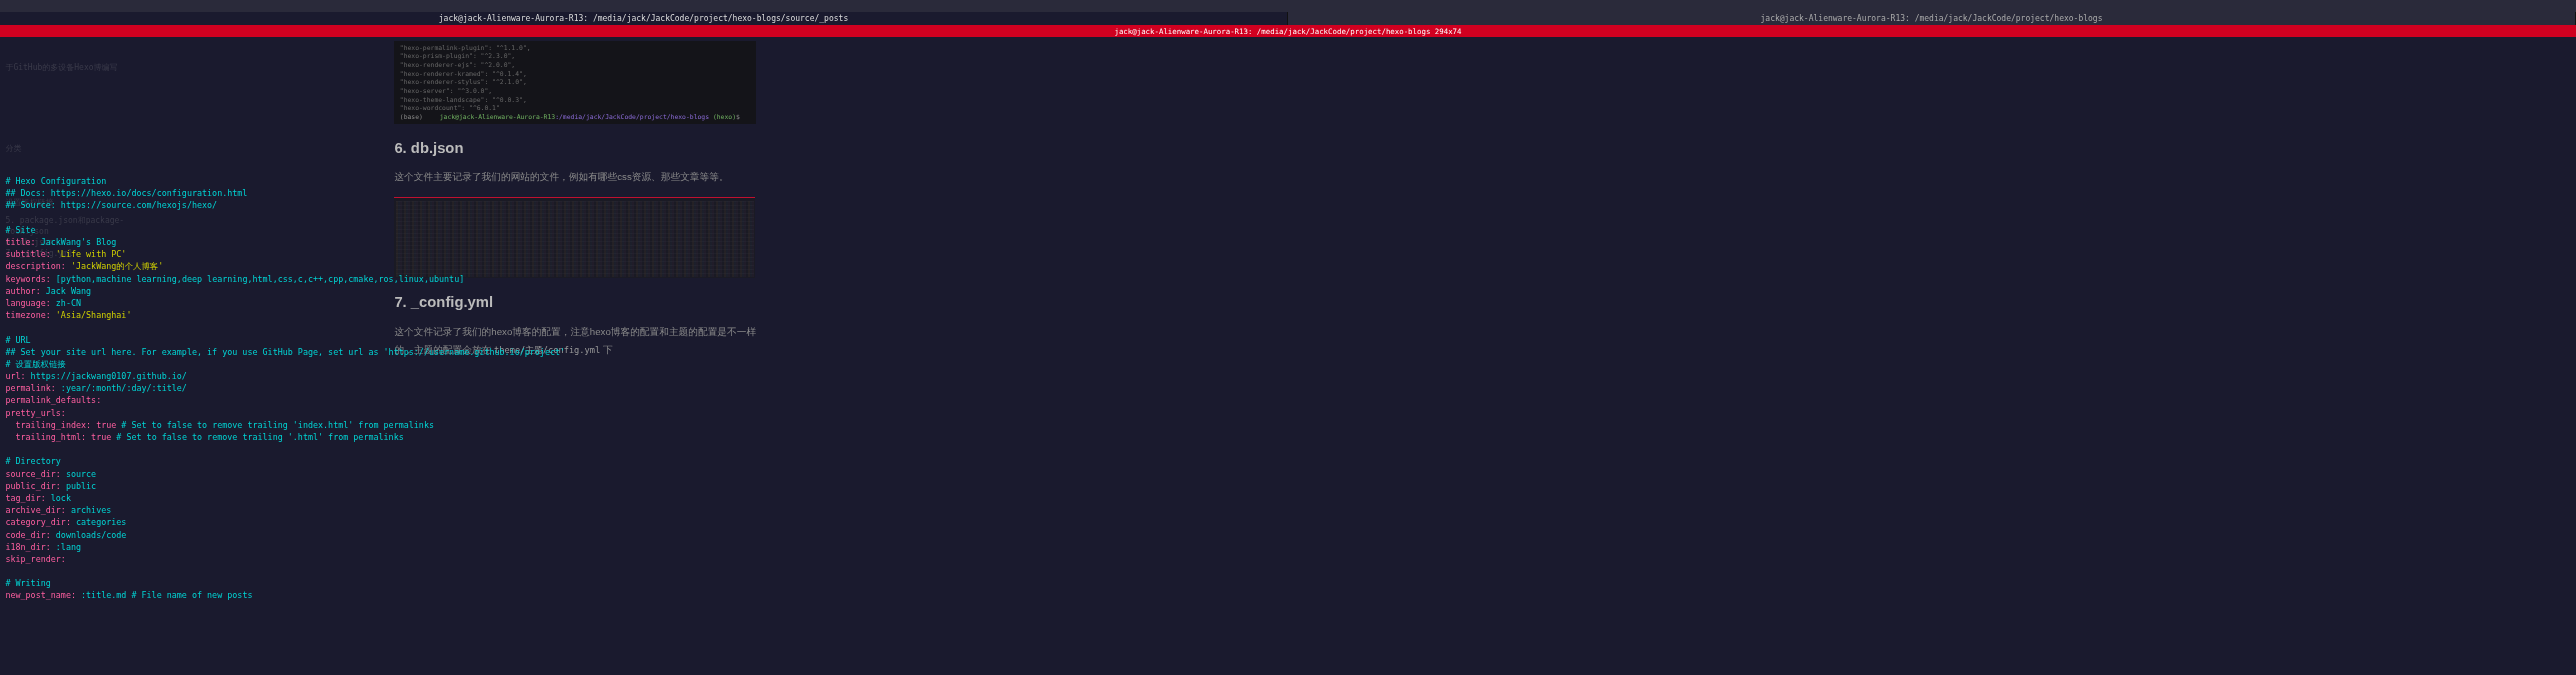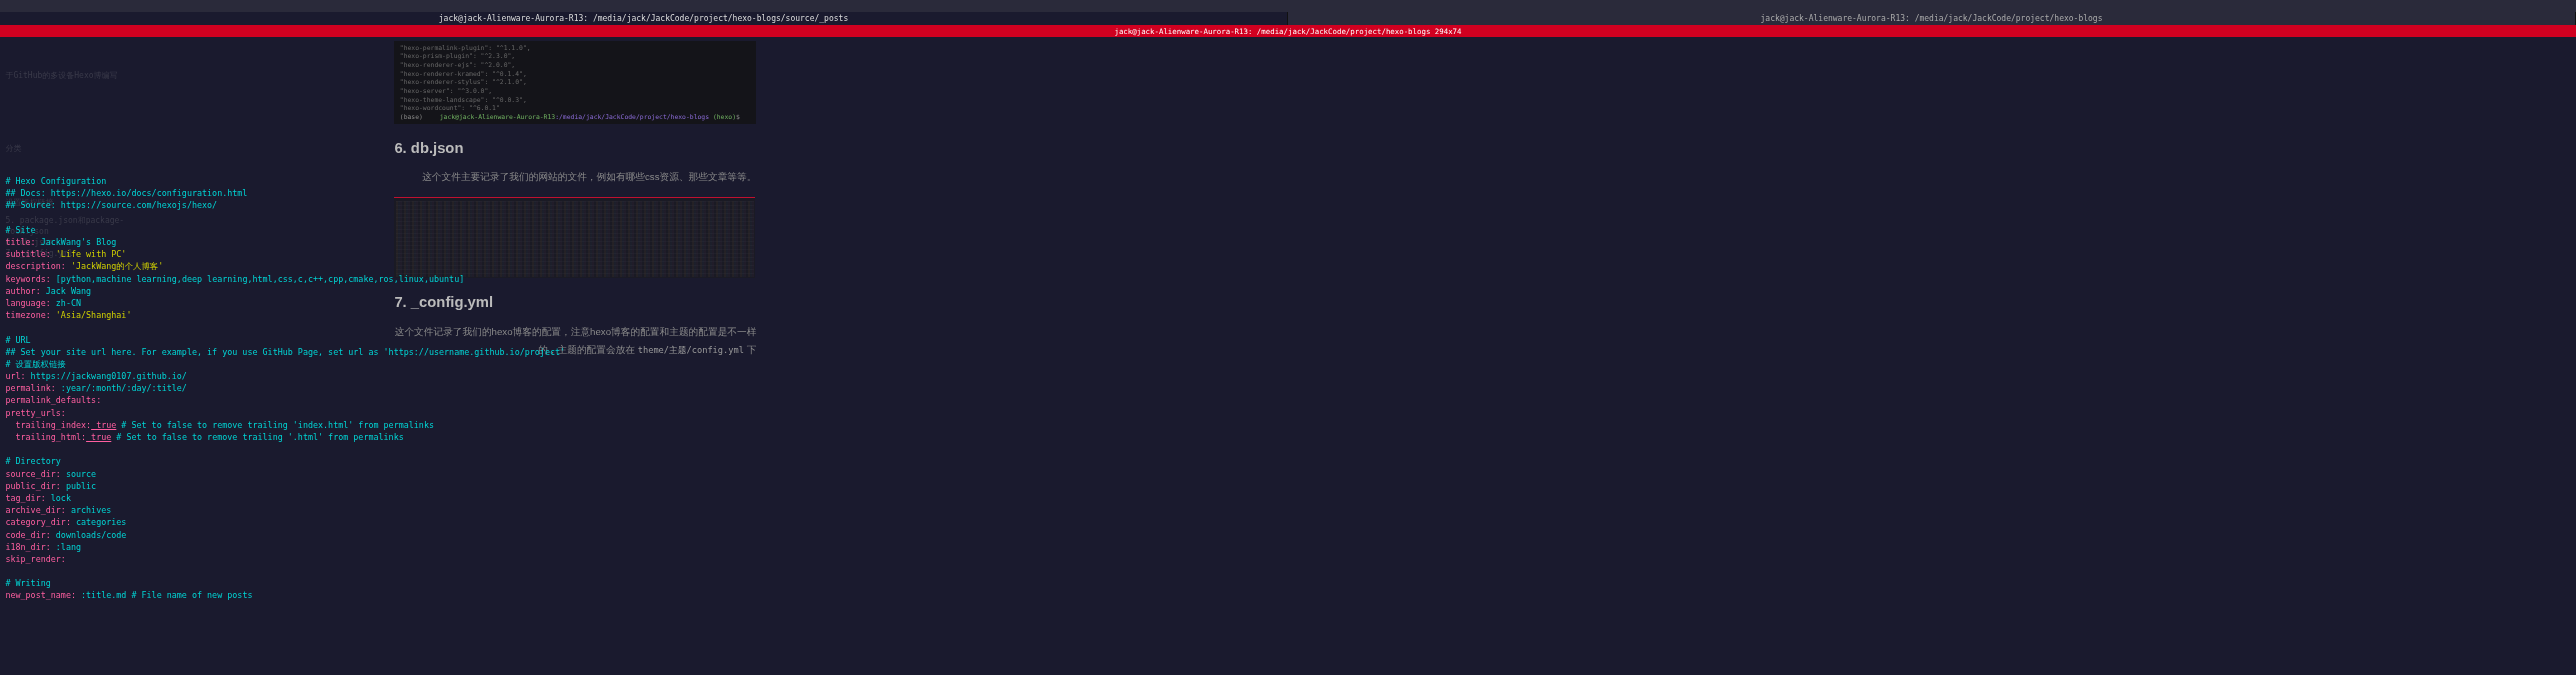--- a/index.html
+++ b/index.html
@@ -58,21 +58,21 @@
     color: #3a3a4a;
     font-size: 8px;
     z-index: 0;
     pointer-events: none;
   }
   .code-layer { position: relative; z-index: 1; }
   .c-comment { color: #00d4d4; text-align: center; }
   .c-key { color: #ff5fa0; text-align: right; }
   .c-val { color: #00d4d4; }
   .c-str { color: #d0d000; }
-  .c-kw { color: #ff5fa0; text-decoration: underline; }
+  .c-kw { color: #ff5fa0; }
 
   .right-pane {
     flex: 1;
     background: #1a1a2e;
     padding: 0 0 0 5.4px;
     position: relative;
     overflow: hidden;
   }
   .embedded-term {
     background: #141419;
@@ -94,21 +94,21 @@
     font-family: -apple-system, 'Helvetica Neue', Arial, sans-serif;
     font-size: 10px;
     line-height: 1.9;
   }
   .article h2 {
     color: #bbb;
     font-size: 14.8px;
     font-weight: 700;
     margin: 9.4px 0 6.7px 0;
   }
-  .article p { margin: 5.4px 0 10.7px 0; color: #8a8a8a; font-size: 9.7px; text-align: right; }
+  .article p { margin: 5.4px 0 10.7px 0; color: #8a8a8a; font-size: 9.7px; }
   .article code.inline {
     font-family: 'DejaVu Sans Mono', monospace;
     font-size: 8.7px;
     color: #9a9a9a;
   }
   .dbjson-block {
     width: 361px;
     height: 81px;
     background: #1a1a24;
     border-top: 1.3px solid #c01030;
@@ -150,21 +150,21 @@
   <div class="tab active">jack@jack-Alienware-Aurora-R13: /media/jack/JackCode/project/hexo-blogs/source/_posts</div>
   <div class="tab">jack@jack-Alienware-Aurora-R13: /media/jack/JackCode/project/hexo-blogs</div>
 </div>
 <div class="sub-tab-bar">
   <div class="sub-tab">jack@jack-Alienware-Aurora-R13: /media/jack/JackCode/project/hexo-blogs 294x74</div>
 </div>
 
 <div class="workspace">
 
   <div class="left-pane">
-    <div class="ghost" style="top:33px">于GitHub的多设备Hexo博编写</div>
+    <div class="ghost" style="top:25px">于GitHub的多设备Hexo博编写</div>
     <div class="ghost" style="top:106px">分类</div>
     <div class="ghost" style="top:160px">设置版权链接</div>
     <div class="ghost" style="top:178px">5. package.json和package-</div>
     <div class="ghost" style="top:189px">lock.json</div>
     <div class="ghost" style="top:200px">6. db.json</div>
     <div class="ghost" style="top:211px">7. _config.yml</div>
 
     <div class="code-layer">
 <span class="c-comment"># Hexo Configuration</span>
 <span class="c-comment">## Docs: https://hexo.io/docs/configuration.html</span>

